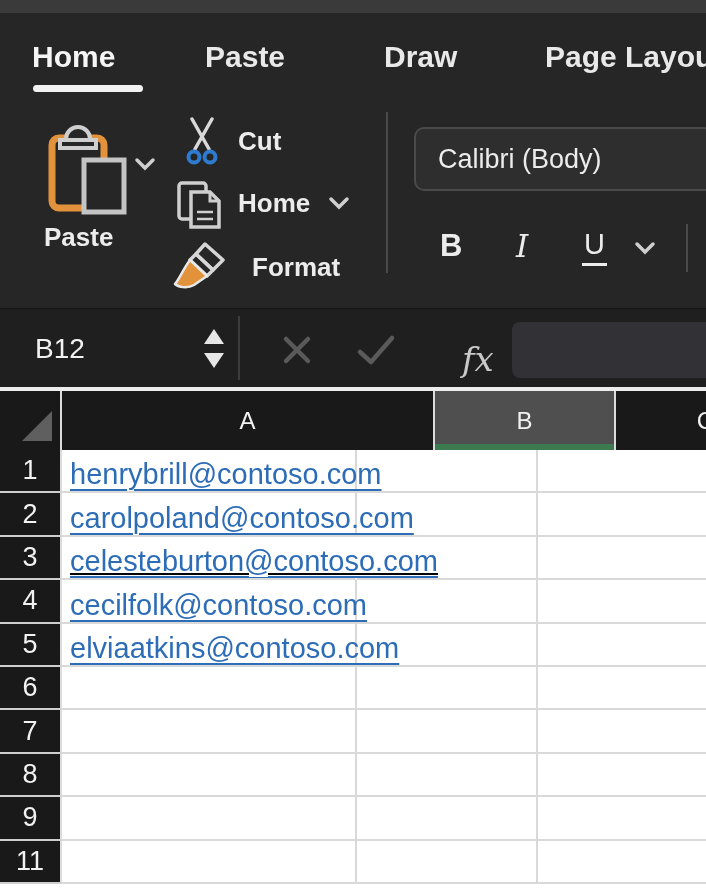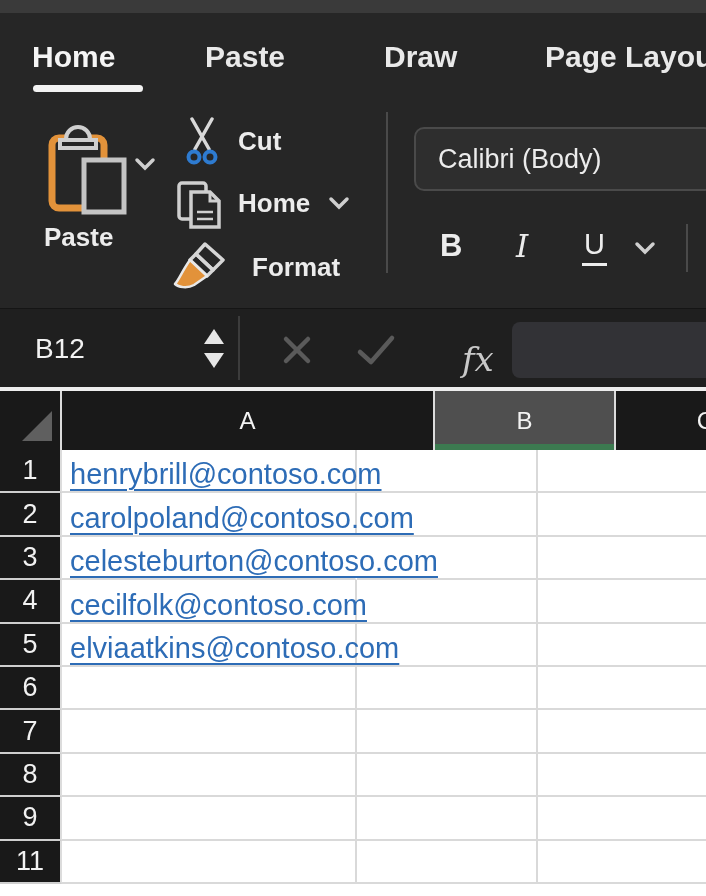--- a/index.html
+++ b/index.html
@@ -52,21 +52,21 @@
   .colh.b{width:181px;background:#4f4f4f;box-shadow:inset 0 -6px 0 var(--header-selection-green);}
   .colh.c{width:181px;}
   .row{display:flex;height:43.4px;background:#fff;}
   .rh{width:62px;flex:none;background:#191919;color:#f2f2f2;font-size:27px;font-weight:500;
       display:flex;align-items:center;justify-content:center;
       border-right:2px solid #dcdcdc;border-bottom:2px solid #cfcfcf;}
   .cell{flex:none;border-right:2px solid #d9d9d9;border-bottom:2px solid #d9d9d9;background:transparent;}
   .ca{width:295px;display:flex;align-items:flex-end;overflow:visible;}
   .cb{width:181px;}
   .cc{width:181px;}
-  .rows .row:nth-child(3) .ca{border-right-color:transparent;}
+  .rows .row:nth-child(3) .ca{border-right-color:transparent;text-decoration:underline;}
   .link{margin-left:8px;font-size:29px;color:var(--link-blue);text-decoration:underline;
         text-decoration-thickness:2px;text-underline-offset:5px;white-space:nowrap;position:relative;z-index:2;cursor:pointer;}
 </style>
 </head>
 <body>
 
 <div>
   <div class="top-strip"></div>
 
   <div class="tab active" style="left:32px">Home</div>

